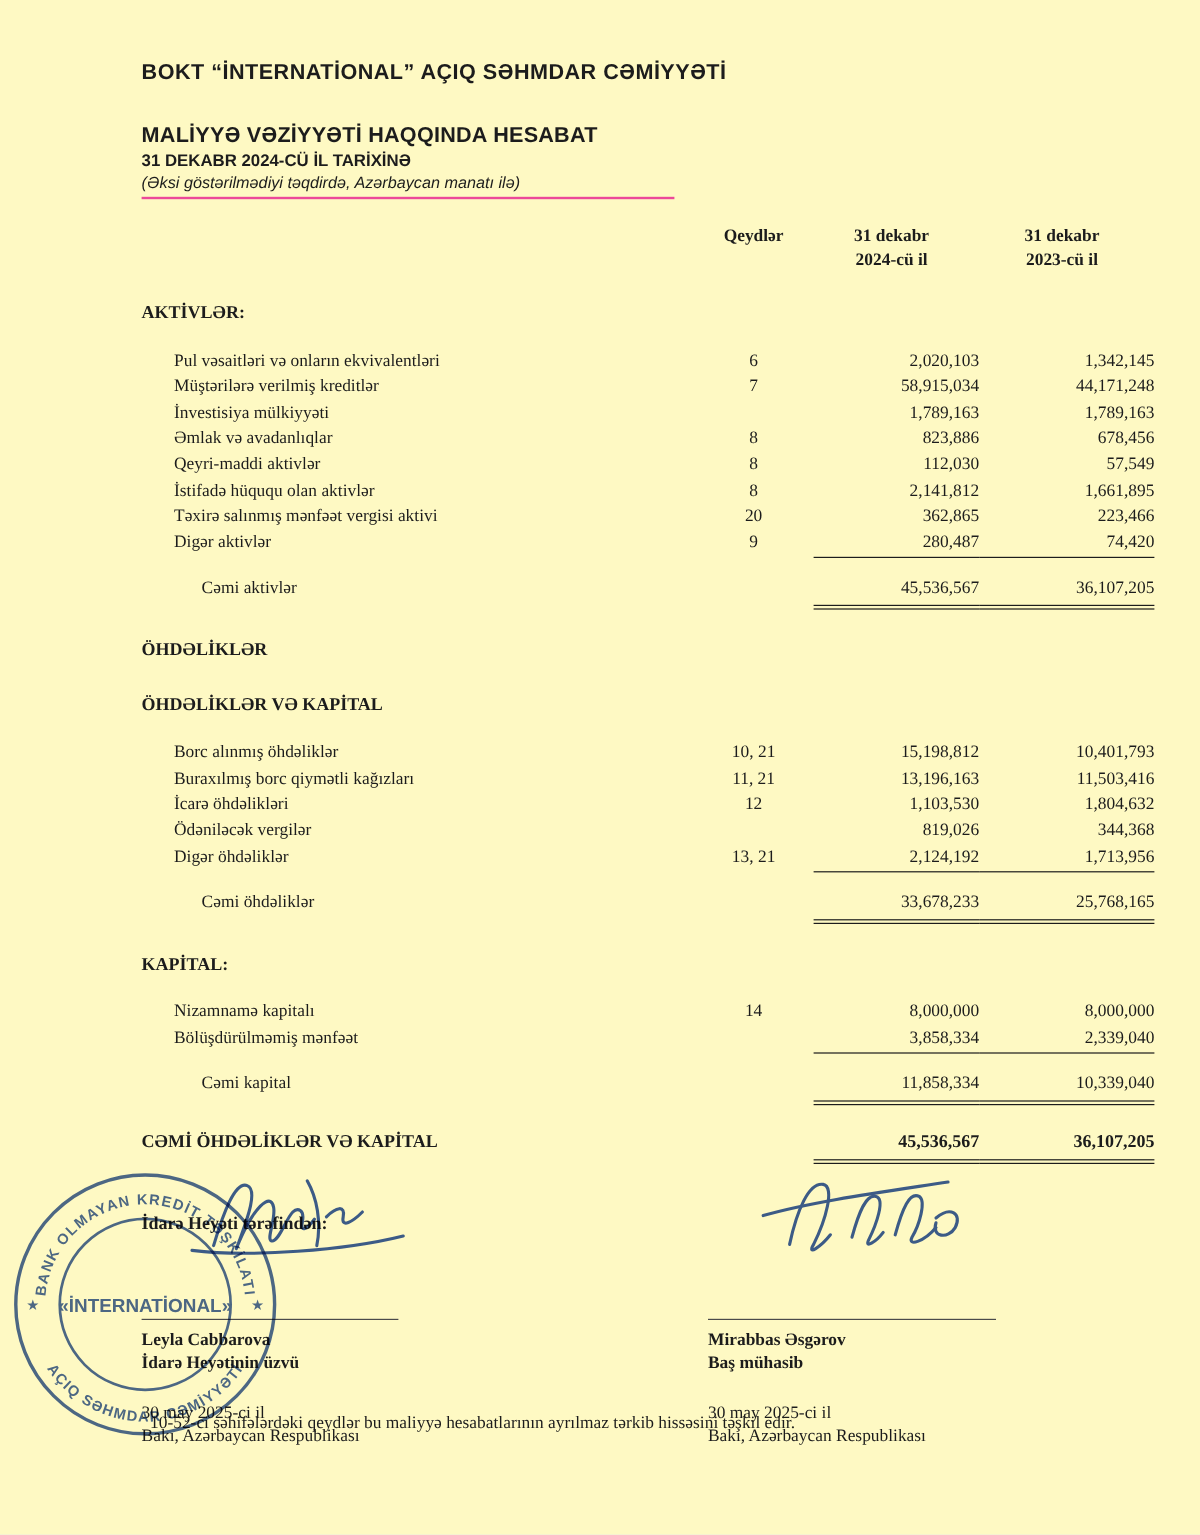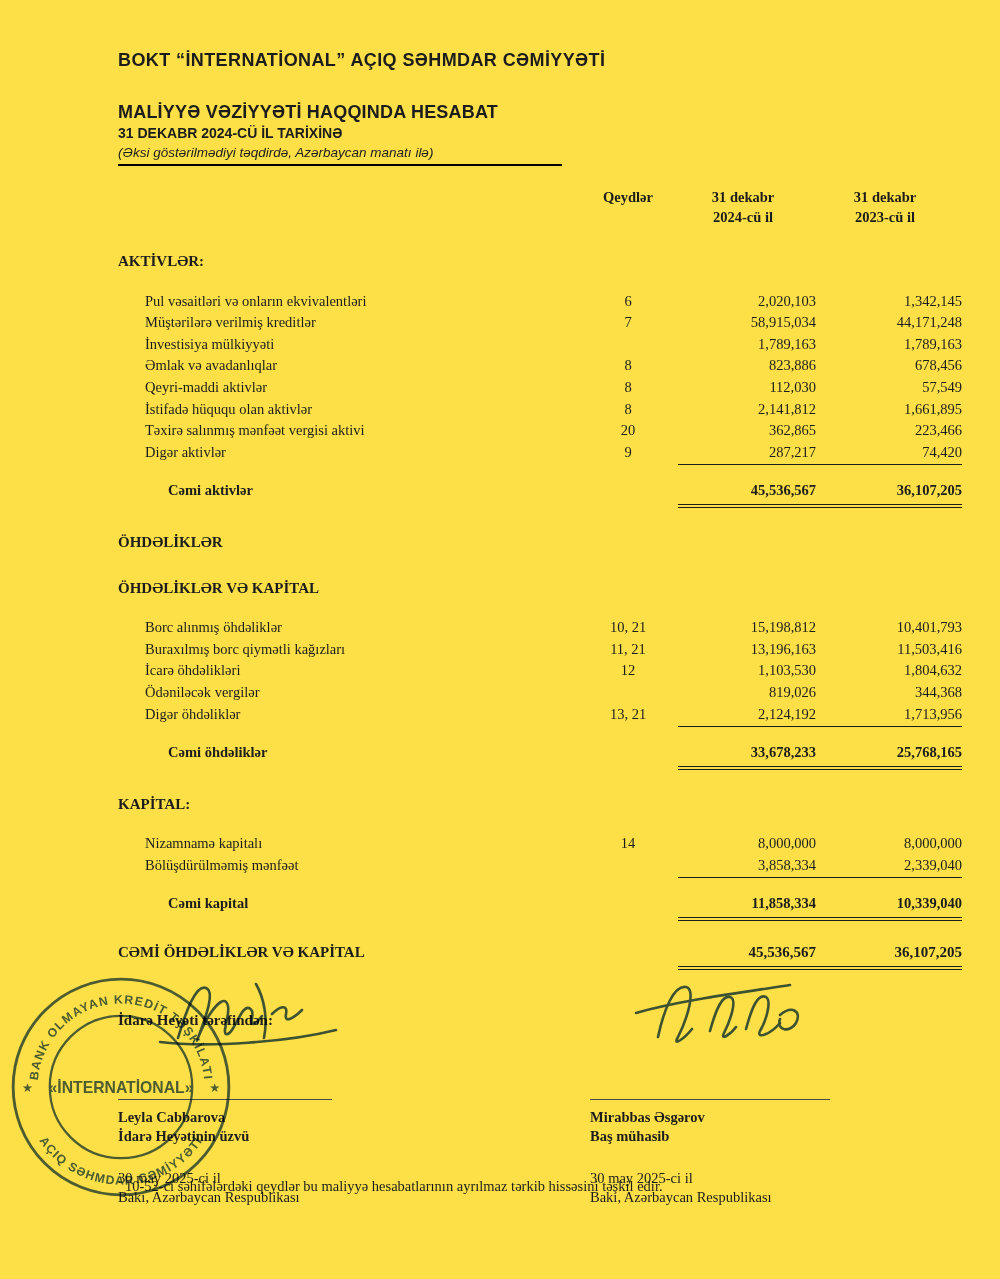--- a/index.html
+++ b/index.html
@@ -1,36 +1,36 @@
 <!DOCTYPE html>
 <html><head>
 <meta charset="utf-8">
 <style>
   * { margin:0; padding:0; box-sizing:border-box; }
   html,body { background:#e9e7e4; }
   body { width:1000px; font-family:"Liberation Serif", serif; color:#1c1c1c; }
-  .page { position:relative; width:1000px; height:1279px; background:#fde047; overflow:hidden; }
+  .page { position:relative; width:1000px; height:1279px; background:#fef9c3; overflow:hidden; }
   .content { position:absolute; left:118px; top:0; width:844px; }
 
   .h-company { margin-top:50px; font-family:"Liberation Sans", sans-serif; font-weight:bold; font-size:18px; letter-spacing:0.4px; }
   .h-sub1 { margin-top:31px; font-family:"Liberation Sans", sans-serif; font-weight:bold; font-size:18px; letter-spacing:0.2px; }
   .h-sub2 { font-family:"Liberation Sans", sans-serif; font-weight:bold; font-size:14px; margin-top:2px; }
-  .h-note { font-family:"Liberation Sans", sans-serif; font-style:italic; font-size:13.5px; margin-top:4px; width:444px; border-bottom:2px solid #000000; padding-bottom:4px; }
+  .h-note { font-family:"Liberation Sans", sans-serif; font-style:italic; font-size:13.5px; margin-top:4px; width:444px; border-bottom:2px solid #ec4899; padding-bottom:4px; }
 
   .grid { display:grid; grid-template-columns:1fr 100px 138px 146px; align-items:baseline; }
   .thead { margin-top:21px; font-weight:bold; font-size:14.5px; }
   .thead .c-note { text-align:center; }
   .thead .c-v { text-align:center; padding-right:8px; line-height:20px; }
 
   .row { font-size:14.5px; line-height:21.6px; }
   .row .c-note { text-align:center; }
   .row .c-v1, .row .c-v2 { text-align:right; }
   .row.item .c-label { padding-left:27px; }
   .row.section { font-weight:bold; font-size:15px; margin-top:24px; margin-bottom:18px; }
-  .row.total { font-weight:bold; margin-top:15px; margin-bottom:13px; }
+  .row.total { font-weight:normal; margin-top:15px; margin-bottom:13px; }
   .row.total .c-label { padding-left:50px; }
   .row.grandtotal { font-weight:bold; font-size:15px; margin-top:21px; margin-bottom:14px; }
   .row.underline .c-v1, .row.underline .c-v2 { border-bottom:1.4px solid #1c1c1c; padding-bottom:1px; }
   .row.total .c-v1, .row.total .c-v2,
   .row.grandtotal .c-v1, .row.grandtotal .c-v2 { border-bottom:4px double #1c1c1c; padding-bottom:2px; }
 
   .signing { margin-top:42px; }
   .sig-heading { font-weight:bold; font-size:15px; }
   .sig-cols { display:flex; margin-top:6px; }
   .sig-left { width:350px; }
@@ -120,21 +120,21 @@
         </div>
         <div class="grid row item">
           <div class="c-label">Təxirə salınmış mənfəət vergisi aktivi</div>
           <div class="c-note">20</div>
           <div class="c-v1">362,865</div>
           <div class="c-v2">223,466</div>
         </div>
         <div class="grid row item underline">
           <div class="c-label">Digər aktivlər</div>
           <div class="c-note">9</div>
-          <div class="c-v1">287,217</div>
+          <div class="c-v1">280,487</div>
           <div class="c-v2">74,420</div>
         </div>
         <div class="grid row total">
           <div class="c-label">Cəmi aktivlər</div>
           <div class="c-note"></div>
           <div class="c-v1">45,536,567</div>
           <div class="c-v2">36,107,205</div>
         </div>
         <div class="grid row section">
           <div class="c-label">ÖHDƏLİKLƏR</div>

